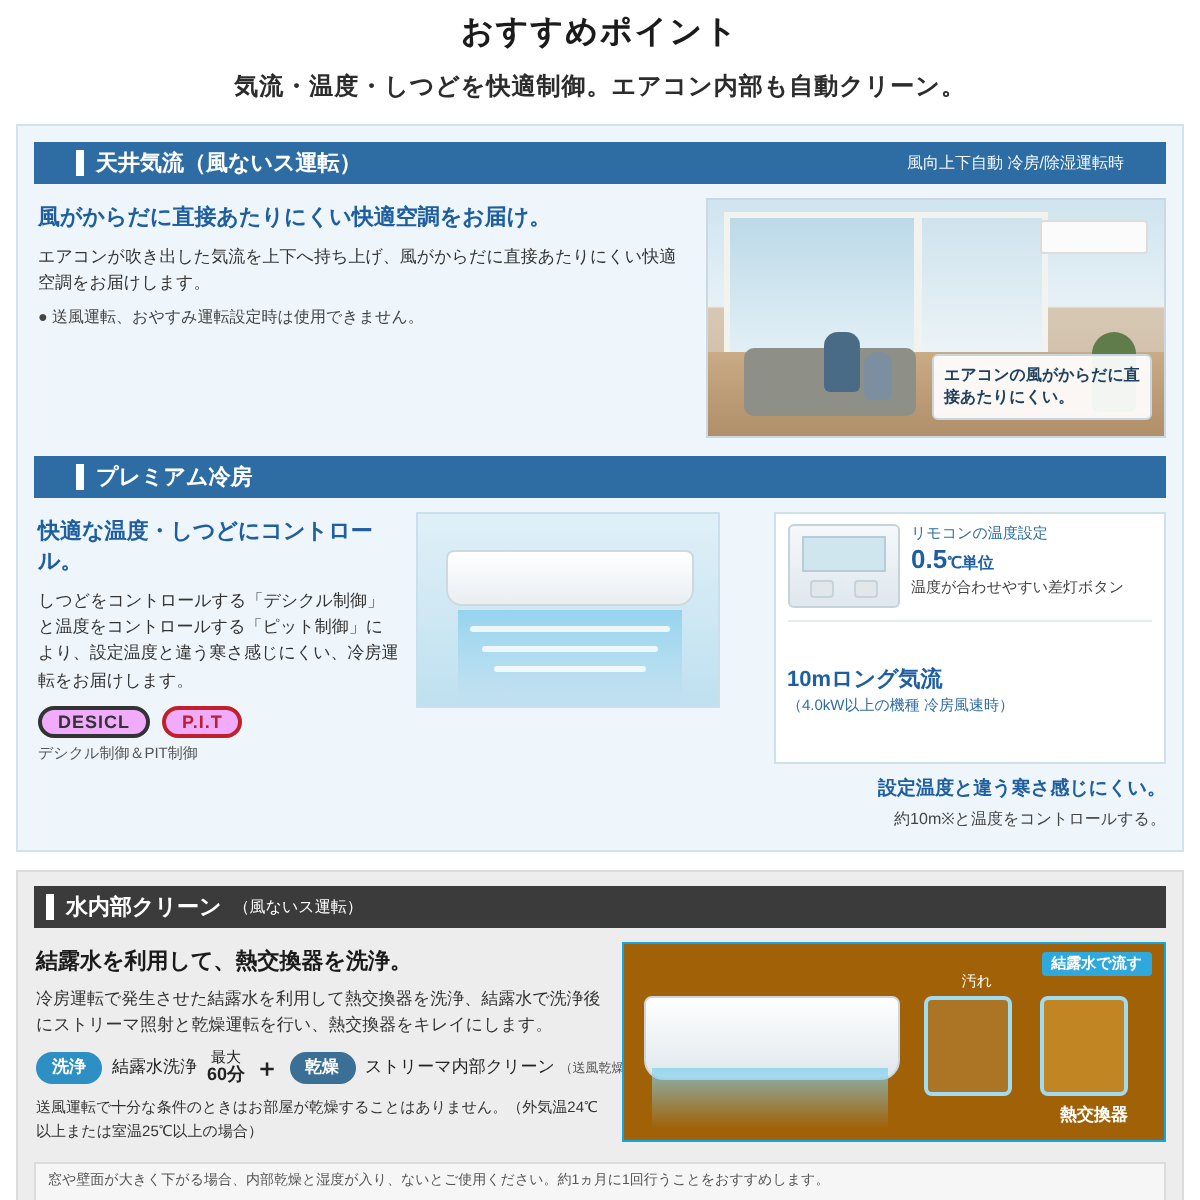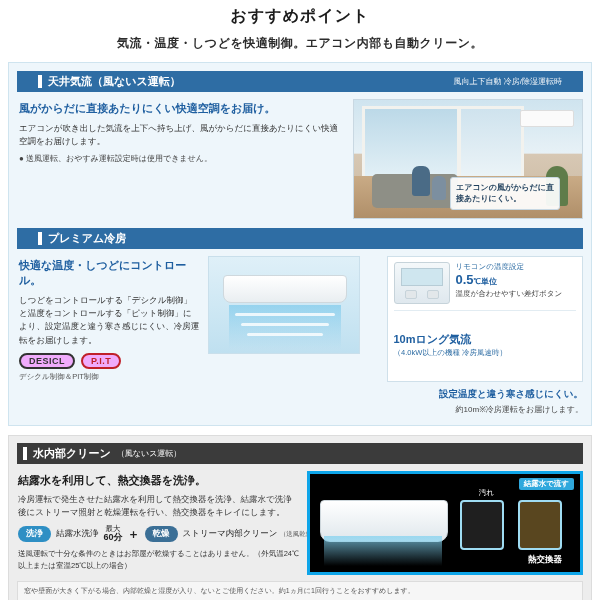--- a/index.html
+++ b/index.html
@@ -88,21 +88,21 @@
   }
   .photo .person2{
     position:absolute;left:78px;bottom:18px;width:14px;height:24px;
     background:#7c8fa0;border-radius:6px 6px 3px 3px;
   }
   .photo .plant{
     position:absolute;right:14px;bottom:12px;width:22px;height:40px;
     background:#5f7c4a;border-radius:11px 11px 3px 3px;
   }
   .callout{
-    position:absolute;right:22px;bottom:8px;width:98px;
+    position:absolute;right:6px;bottom:8px;width:98px;
     background:rgba(255,255,255,.92);border:1px solid #c7d7e2;border-radius:3px;
     padding:4px 5px;font-size:8px;line-height:1.45;color:#1f3f5c;font-weight:bold;margin-top:41px;
   }
 
   
   .unit-img{
     position:relative;width:150px;height:96px;flex:none;
     background:linear-gradient(180deg,#dff0f8,#bfe0f0);
     border:1px solid #c9dfeb;overflow:hidden;
   }
@@ -179,21 +179,21 @@
   .pill{
     background:#2e8fc4;color:#fff;border-radius:9px;padding:2px 8px;font-size:8.5px;font-weight:bold;white-space:nowrap;
   }
   .pill.dark{background:#3b6f96;}
   .pill-txt{font-size:8.5px;color:#222;white-space:nowrap;}
   .pill-max{font-size:7.5px;color:#222;text-align:center;line-height:1.1;white-space:nowrap;}
   .pill-max b{font-size:9px;}
   .plus{font-size:12px;font-weight:bold;color:#222;}
 
   .heatex{
-    width:270px;flex:none;border:3px solid #0ea5e9;background:#000000;position:relative;height:98px;overflow:hidden;
+    width:270px;flex:none;border:1px solid #0ea5e9;background:#a16207;position:relative;height:98px;overflow:hidden;
   }
   .heatex .ac{
     position:absolute;left:10px;top:26px;width:126px;height:40px;
     background:linear-gradient(180deg,#ffffff,#dfe7ec);border:1px solid #cdd6db;border-radius:4px 4px 10px 10px;
   }
   .heatex .drops{
     position:absolute;left:14px;top:62px;width:118px;height:30px;
     background:linear-gradient(180deg,rgba(130,210,240,.75),rgba(130,210,240,0));
   }
   .heatex .cap{
@@ -294,21 +294,21 @@
         </div>
         <div class="long-air">
           <div class="t1">10mロング気流</div>
           <div class="t2">（4.0kW以上の機種 冷房風速時）</div>
         </div>
       </div>
     </div>
 
     <div class="closing">
       <span>設定温度と違う寒さ感じにくい。</span>
-      <span class="small">約10m※冷房運転をお届けします。</span>
+      <span class="small">約10m※と温度をコントロールする。</span>
     </div>
   </div>
 
   <div class="sec2">
     <div class="bar-dark">
       <span class="tag-mark"></span>
       <span class="bar-title">水内部クリーン</span>
       <span class="bar-sub">（風ないス運転）</span>
     </div>
 

